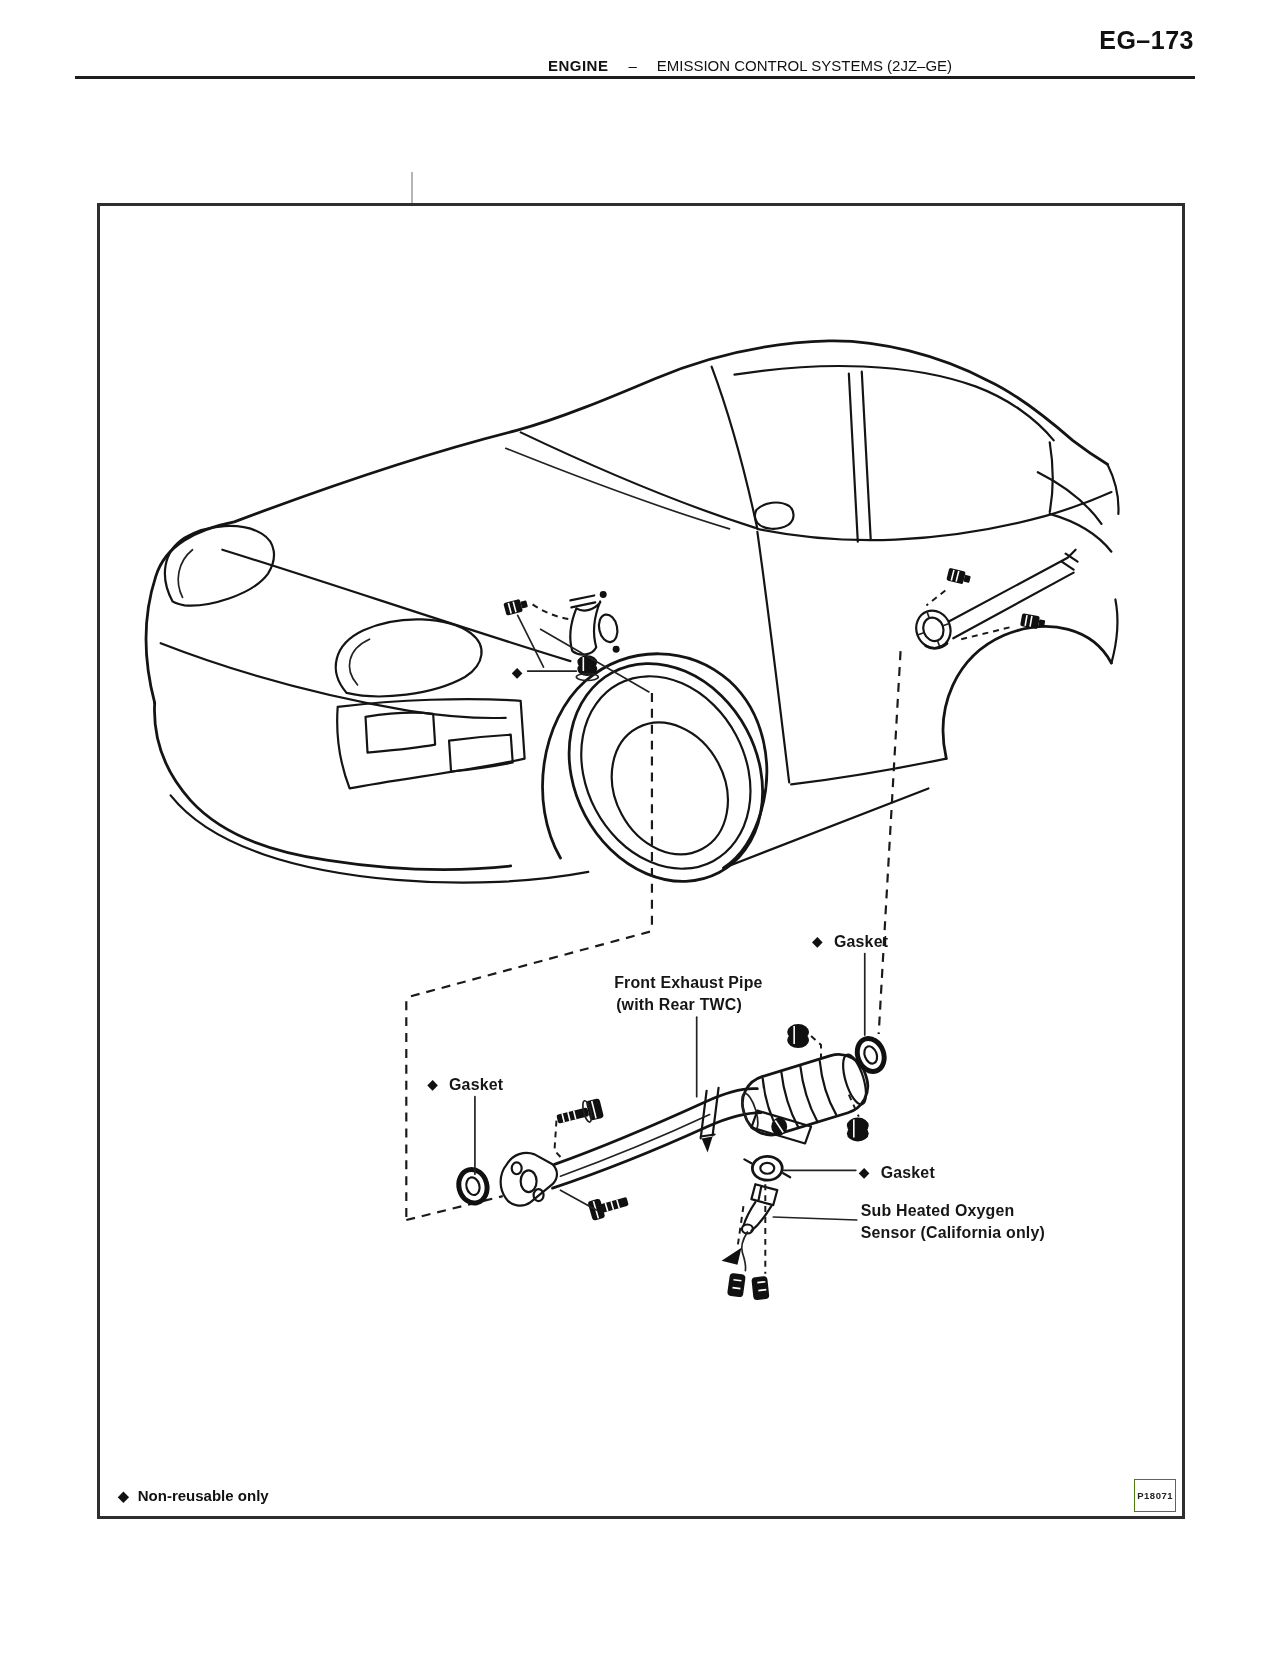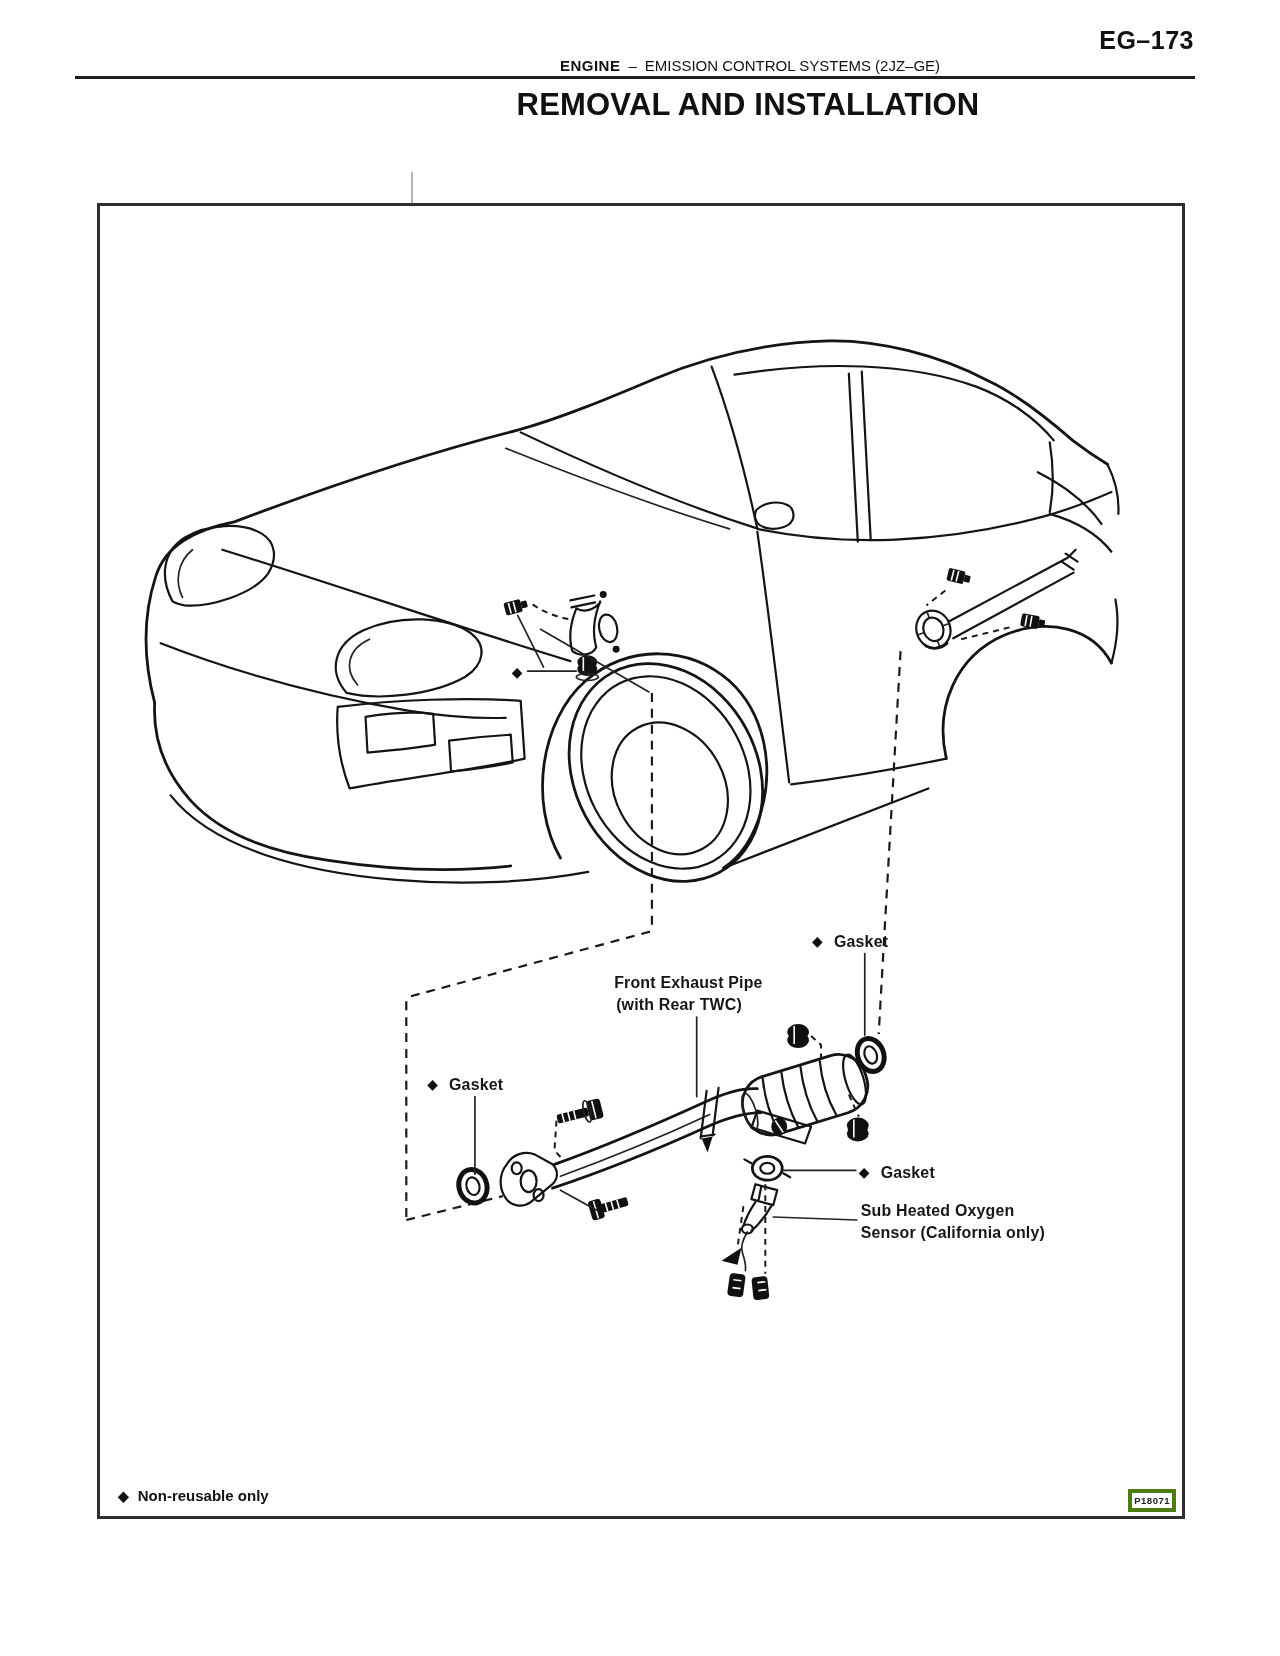--- a/index.html
+++ b/index.html
@@ -1,33 +1,33 @@
 <!DOCTYPE html>
 <html><head>
 <meta charset="utf-8">
 <style>
   html,body{margin:0;padding:0;background:#ffffff;}
   .page{position:relative;width:1280px;height:1656px;background:#ffffff;overflow:hidden;
         font-family:"Liberation Sans", sans-serif;color:#111;border-radius:31px;}
   .page-code{position:absolute;top:26px;right:86px;font-size:25px;font-weight:700;letter-spacing:.5px;}
   .running-head{position:absolute;top:57px;left:460px;width:580px;display:flex;justify-content:center;
-        align-items:baseline;gap:8px;font-size:15px;white-space:nowrap;}
+        align-items:baseline;gap:20px;font-size:15px;white-space:nowrap;}
   .running-head .sec{font-weight:700;letter-spacing:.5px;}
   .head-rule{position:absolute;left:75px;top:76px;width:1120px;height:3px;background:#1d1d1d;}
   .doc-title{position:absolute;top:84px;left:460px;width:576px;text-align:center;
         font-size:31px;font-weight:700;line-height:42px;letter-spacing:.2px;}
   .tick{position:absolute;left:411px;top:172px;width:2px;height:31px;background:#b5b5b5;}
   .figure-box{position:absolute;left:97px;top:203px;width:1088px;height:1316px;
         border:3px solid #2e2e2e;box-sizing:border-box;}
   .figure-box svg{position:absolute;left:0;top:0;width:100%;height:100%;}
   .legend{position:absolute;left:18px;bottom:12px;display:flex;align-items:center;gap:9px;
         font-size:15px;font-weight:700;}
   .legend .dia{font-size:14px;}
   .fig-code{position:absolute;right:6px;bottom:4px;font-size:9.5px;font-weight:700;
-        letter-spacing:.5px;color:#222;border:4px solid #4d7c0f;padding:2px 2px;line-height:11px;}
+        letter-spacing:.5px;color:#222;border:1px solid #4d7c0f;padding:10px 2px;line-height:11px;}
   
   .ln{fill:none;stroke:#141414;stroke-width:2.8;stroke-linecap:round;stroke-linejoin:round;}
   .ln2{fill:none;stroke:#141414;stroke-width:2.2;stroke-linecap:round;stroke-linejoin:round;}
   .thin{fill:none;stroke:#222;stroke-width:1.7;stroke-linecap:round;}
   .dash{fill:none;stroke:#1a1a1a;stroke-width:2.2;stroke-dasharray:9 7;stroke-linecap:butt;}
   .dash2{fill:none;stroke:#1a1a1a;stroke-width:2;stroke-dasharray:6 5;}
   .blk{fill:#101010;stroke:none;}
   .wht{stroke:#fff;stroke-width:1.6;fill:none;}
   .lbl{font-family:"Liberation Sans", sans-serif;font-size:16px;font-weight:700;fill:#161616;letter-spacing:.2px;}
   .dia-t{font-family:"Liberation Sans", sans-serif;font-size:14px;fill:#101010;}
@@ -41,21 +41,20 @@
 
   <div class="running-head">
     <span class="sec">ENGINE</span>
     <span>–</span>
     <span>EMISSION CONTROL SYSTEMS (2JZ–GE)</span>
   </div>
 
   <div class="head-rule"></div>
 
   <div class="doc-title">
-    <div>REMOVAL AND INSTALLATION</div>
   </div>
 
   <div class="tick"></div>
 
   <div class="figure-box">
     <svg viewBox="97 203 1088 1316">
 
       <g>
 
         <path class="ln" d="M152,702 C141,660 140,615 153,575 C163,543 193,528 232,520 C330,483 432,449 516,428 C560,416 610,395 655,376 C700,357 760,340 830,338 C880,337 940,352 990,378 C1020,392 1052,418 1075,438 C1088,448 1100,456 1110,462"></path>

